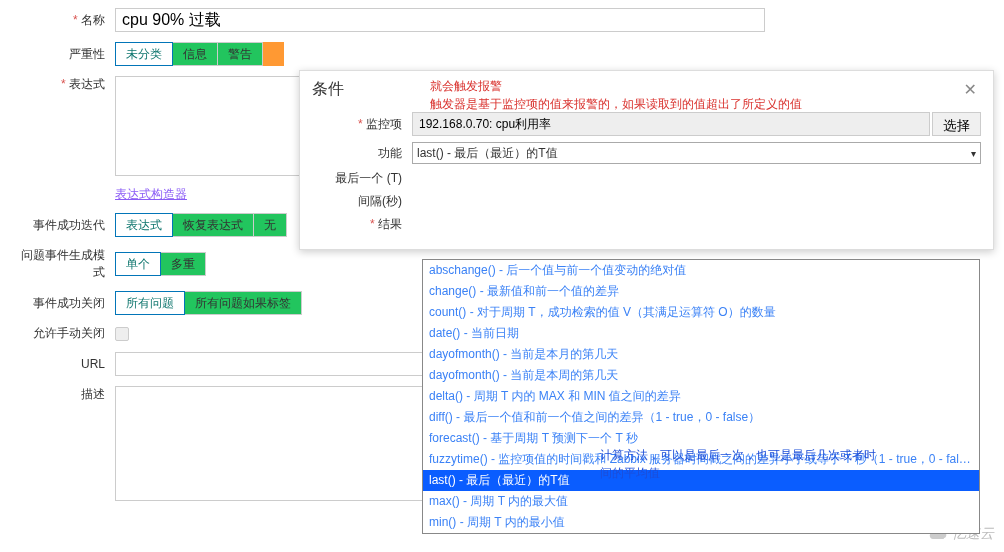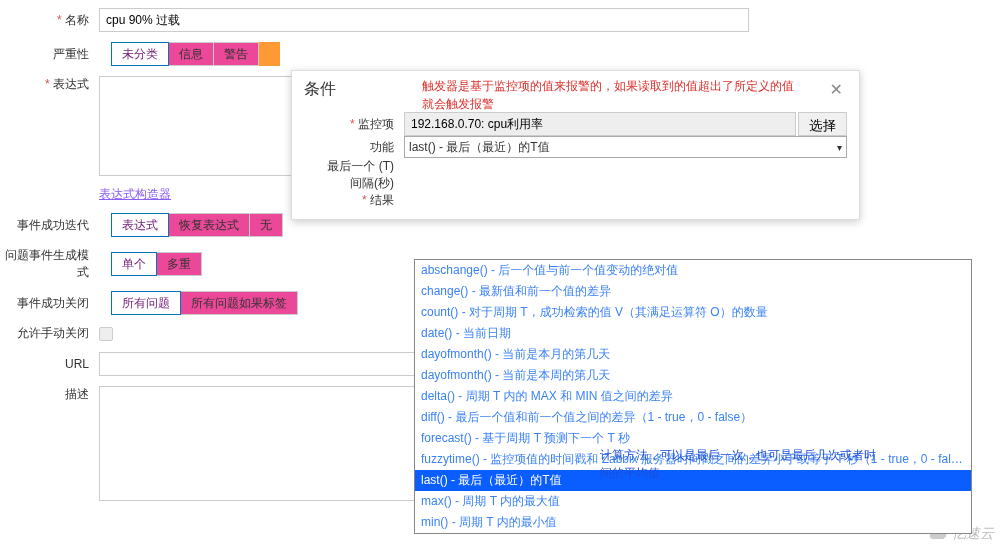--- a/index.html
+++ b/index.html
@@ -1,36 +1,36 @@
 <!DOCTYPE html>
 <html><head>
   <meta charset="utf-8">
   <style>
     * { box-sizing: border-box; margin: 0; padding: 0; }
     body { font-family: Arial, "Microsoft YaHei", sans-serif; font-size: 12px; color: #333; background: #fff; width: 1004px; height: 552px; position: relative; overflow: hidden; }
-    .form-row { display: flex; align-items: center; margin-bottom: 10px; padding-left: 4px; }
+    .form-row { display: flex; align-items: center; margin-bottom: 10px; padding-left: 20px; }
     .form-label { width: 95px; text-align: right; padding-right: 10px; color: #333; font-size: 12px; }
     .req::before { content: "* "; color: #d9534f; }
-    .text-input { border: 1px solid #ccc; padding: 4px 6px; font-size: 12px; height: 24px; }
+    .text-input { border: 1px solid #ccc; padding: 4px 6px; font-size: 16px; height: 24px; }
     .name-input { width: 650px; }
     .btn-group { display: flex; }
-    .btn { border: 1px solid #ccc; background: #ec4899; padding: 4px 10px; font-size: 12px; cursor: pointer; height: 24px; display: flex; align-items: center; }
+    .btn { border: 1px solid #ccc; background: #22c55e; padding: 4px 10px; font-size: 12px; cursor: pointer; height: 24px; display: flex; align-items: center; }
     .btn + .btn { border-left: none; }
-    .btn.active { background: #fff; border-color: #0275b8; color: #701a75; margin-left: 12px; }
+    .btn.active { background: #fff; border-color: #0275b8; color: #0f766e; }
     .btn.orange { background: #ff9933; border-color: #ff9933; color: #fff; }
     .link { color: #8b5cf6; text-decoration: underline; cursor: pointer; }
     .checkbox { width: 14px; height: 14px; border: 1px solid #ccc; background: #eee; border-radius: 2px; }
     .textarea { border: 1px solid #ccc; width: 450px; height: 115px; padding: 4px; resize: both; }
-    .dialog { position: absolute; top: 70px; left: 291px; width: 569px; background: #fff; border: 1px solid #ddd; box-shadow: 0 2px 8px rgba(0,0,0,0.2); z-index: 10; }
+    .dialog { position: absolute; top: 70px; left: 299px; width: 695px; background: #fff; border: 1px solid #ddd; box-shadow: 0 2px 8px rgba(0,0,0,0.2); z-index: 10; }
     .dialog-header { display: flex; justify-content: space-between; align-items: center; padding: 8px 12px; }
     .dialog-title { font-size: 16px; color: #333; }
     .dialog-close { font-size: 16px; color: #888; cursor: pointer; padding: 0 4px; }
     .dialog-annotation { color: #d9302c; font-size: 12px; position: absolute; top: 6px; left: 130px; line-height: 1.5; }
     .dialog-body { padding: 4px 0 10px 0; }
-    .dialog-row { display: flex; align-items: center; margin-bottom: 0; padding: 0 12px; border-radius: 7px; }
+    .dialog-row { display: flex; align-items: center; margin-bottom: 6px; padding: 0 12px; border-radius: 7px; }
     .dialog-label { width: 100px; text-align: right; padding-right: 10px; font-size: 12px; }
     .dialog-label.req::before { content: "* "; color: #d9534f; }
     .monitor-input { flex: 1; border: 1px solid #ccc; height: 24px; padding: 2px 6px; font-size: 12px; background: #eee; }
     .select-btn { border: 1px solid #ccc; background: #f0f0f0; padding: 4px 10px; height: 24px; margin-left: 2px; cursor: pointer; }
     .func-select { flex: 1; border: 1px solid #aaa; height: 22px; font-size: 12px; padding: 2px 4px; background: #fff; position: relative; display: flex; align-items: center; justify-content: space-between; }
     .func-select::after { content: "▾"; font-size: 10px; color: #333; }
     .dropdown { position: absolute; top: 188px; left: 122px; width: 558px; background: #fff; border: 1px solid #888; z-index: 20; max-height: 330px; overflow-y: scroll; }
     .dropdown-item { padding: 2px 6px; font-size: 12px; color: #3b82f6; cursor: pointer; white-space: nowrap; overflow: hidden; text-overflow: ellipsis; }
     .dropdown-item.selected { background: #0a5dff; color: #fff; }
     .annotation2 { position: absolute; top: 446px; left: 600px; color: #1d4ed8; font-size: 12px; line-height: 1.5; width: 360px; z-index: 30; }
@@ -107,22 +107,22 @@
   <div class="form-label">描述</div>
   <textarea class="textarea" style=""></textarea>
 </div>
 
 <div class="dialog">
   <div class="dialog-header">
     <span class="dialog-title">条件</span>
     <span class="dialog-close">✕</span>
   </div>
   <div class="dialog-annotation">
+    <div>就会触发报警</div>
     <div>触发器是基于监控项的值来报警的，如果读取到的值超出了所定义的值</div>
-    <div>就会触发报警</div>
   </div>
   <div class="dialog-body">
     <div class="dialog-row">
       <div class="dialog-label req">监控项</div>
       <input class="monitor-input" readonly="" value="192.168.0.70: cpu利用率" style="">
       <button class="select-btn">选择</button>
     </div>
     <div class="dialog-row">
       <div class="dialog-label">功能</div>
       <div class="func-select">

